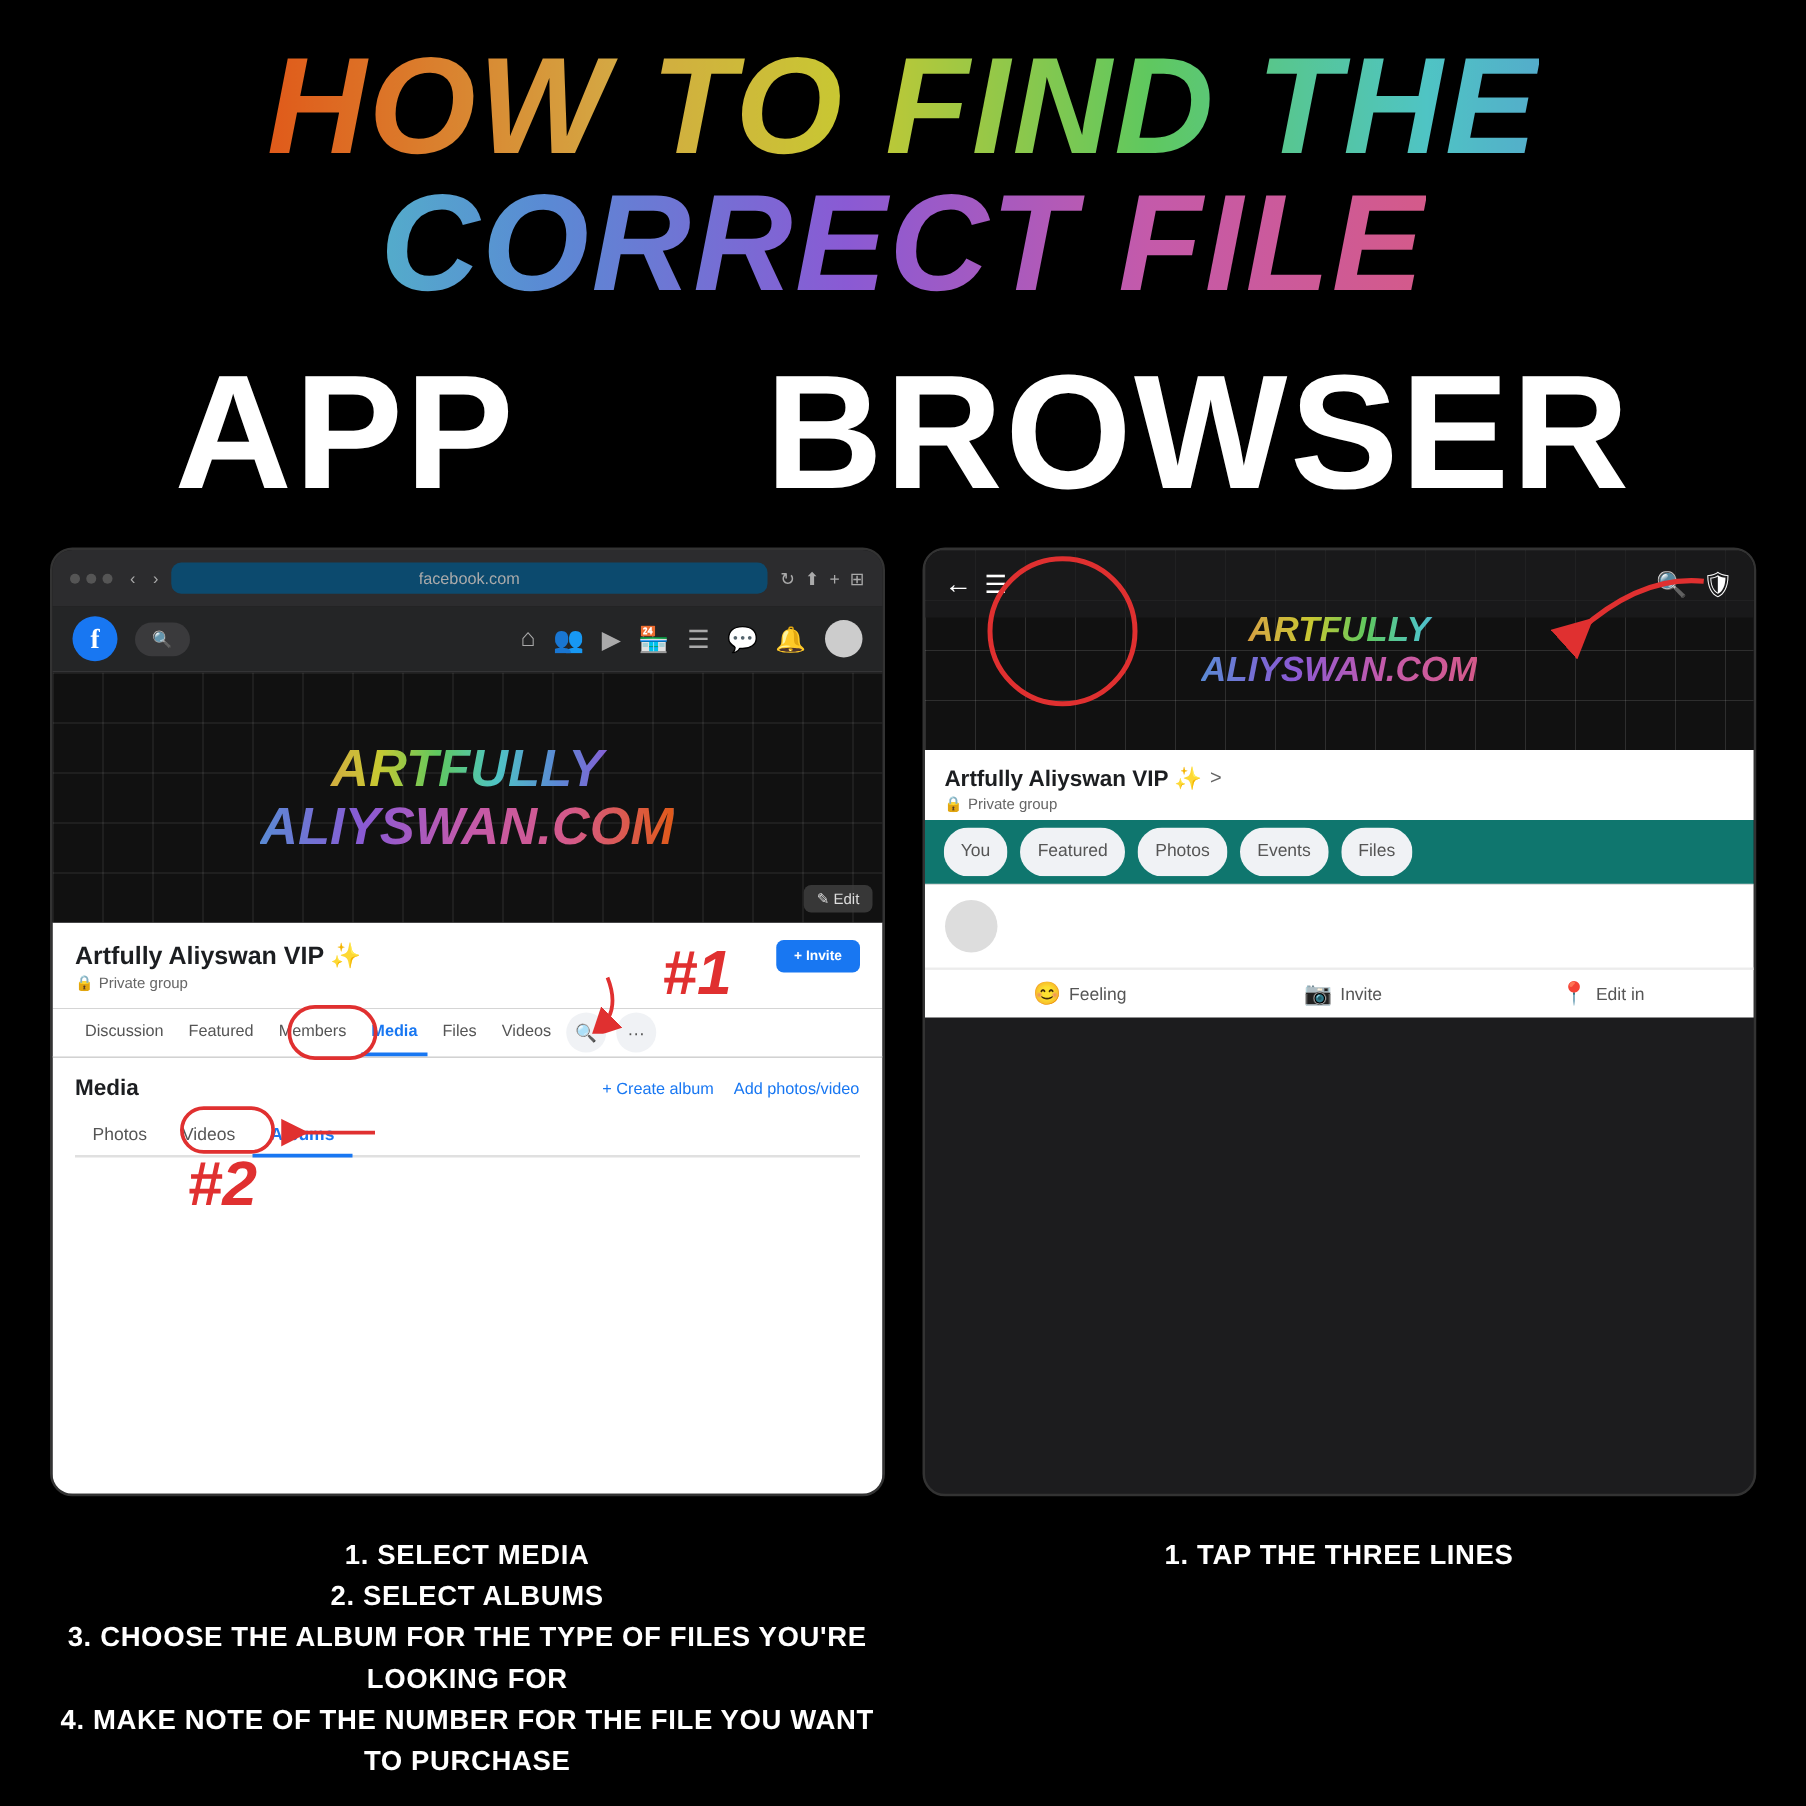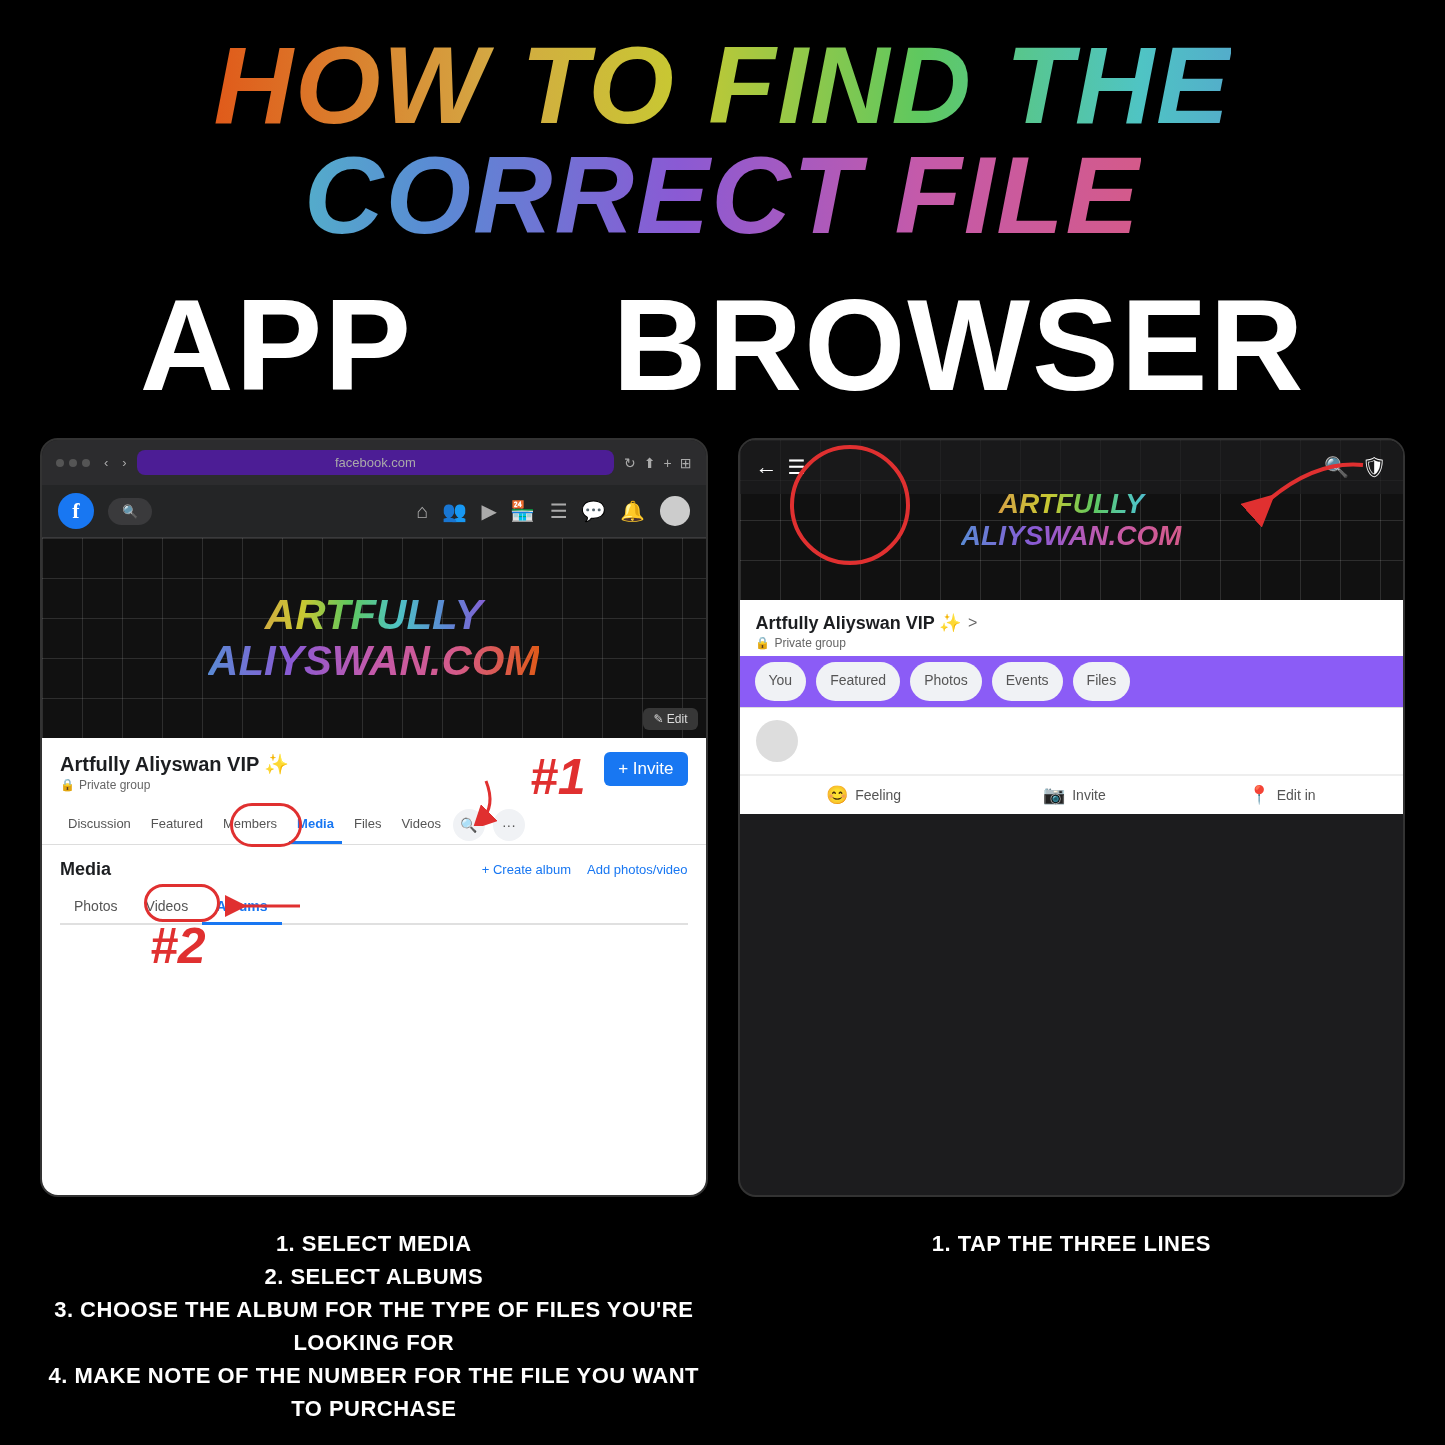--- a/index.html
+++ b/index.html
@@ -77,21 +77,21 @@
     }
     .browser-dots {
       display: flex;
       gap: 5px;
     }
     .browser-dot {
       width: 8px; height: 8px; border-radius: 50%; background: #555;
     }
     .browser-url {
       flex: 1;
-      background: #4c1d95;
+      background: #0c4a6e;
       border-radius: 8px;
       padding: 5px 12px;
       color: #aaa;
       font-size: 13px;
       text-align: center;
     }
     .browser-icons {
       display: flex;
       gap: 8px;
       color: #aaa;
@@ -246,22 +246,22 @@
     .media-subtab.active {
       color: #1877f2;
       border-bottom-color: #1877f2;
       font-weight: 600;
     }
     .invite-btn {
       background: #1877f2;
       color: white;
       padding: 7px 14px;
       border-radius: 6px;
-      font-size: 17px;
-      font-weight: 400;
+      font-size: 11px;
+      font-weight: 700;
     }
     
     .app-screenshot {
       flex: 1;
       background: #1c1c1e;
       border-radius: 18px;
       overflow: hidden;
       display: flex;
       flex-direction: column;
       border: 2px solid #333;
@@ -340,21 +340,21 @@
     .app-group-title {
       font-size: 18px; font-weight: 700; color: #1c1e21;
     }
     .app-group-private {
       font-size: 12px; color: #666;
       display: flex; align-items: center; gap: 4px;
       margin-top: 2px;
     }
     
     .app-tabs {
-      background: #8b5cf6;
+      background: #0f766e;
       padding: 0 12px;
       display: flex; gap: 4px; overflow-x: auto;
       border-bottom: 1px solid #ddd;
       scrollbar-width: none;
     }
     .app-tab {
       padding: 10px 14px;
       font-size: 14px; font-weight: 500;
       color: #555;
       border-bottom: 3px solid transparent;

